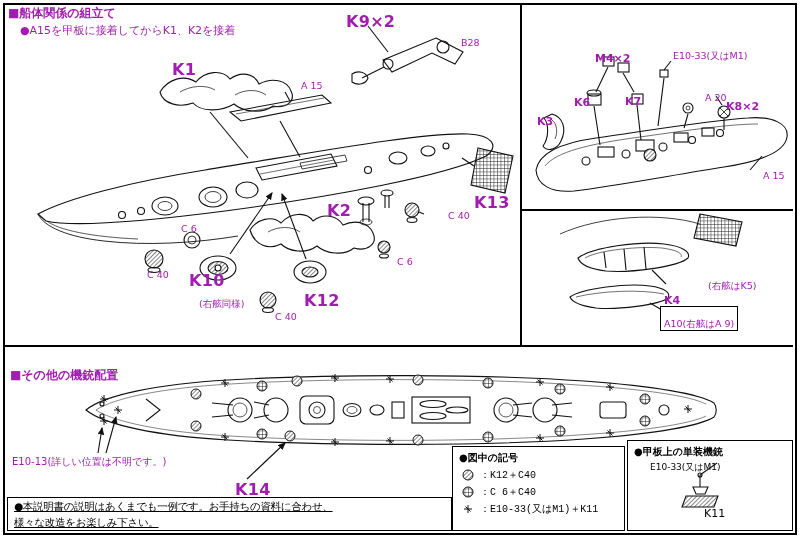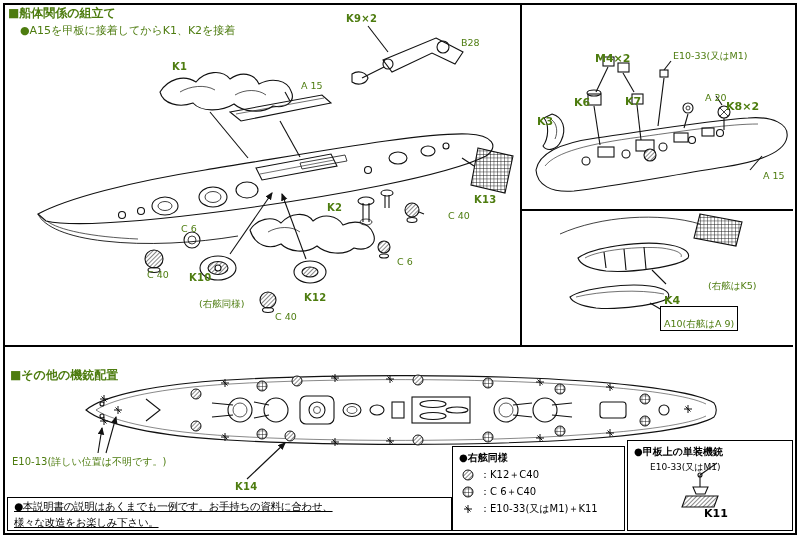--- a/index.html
+++ b/index.html
@@ -2,37 +2,37 @@
 <html><head>
 <meta charset="utf-8">
 <style>
   * { margin:0; padding:0; box-sizing:border-box; }
   html,body { background:#9a9a9a; }
   body { font-family:"DejaVu Sans", sans-serif; }
   #sheet { position:relative; width:800px; height:538px; background:#fff; overflow:hidden; margin:0 auto; }
   #frame { position:absolute; left:3px; top:3px; width:794px; height:532px; border:2px solid #000; z-index:0; }
   .divider { position:absolute; background:#000; z-index:1; }
   #art { position:absolute; left:0; top:0; z-index:2; pointer-events:none; }
-  .lbl { position:absolute; z-index:3; color:#4d7c0f; font-size:10px; line-height:1.1; white-space:nowrap;text-align:right; }
+  .lbl { position:absolute; z-index:3; color:#a21caf; font-size:10px; line-height:1.1; white-space:nowrap;text-align:right; }
   .t  { font-weight:bold; font-size:12px; }
-  .b  { font-weight:bold; font-size:10px; letter-spacing:.3px; }
+  .b  { font-weight:bold; font-size:16px; letter-spacing:.3px; }
   .b2 { font-weight:bold; font-size:11px;margin-top:16px; }
   .sm { font-size:9.5px;padding-left:24px; }
   .boxed-label { border:1px solid #000; padding:12px 3px 1px 3px; background:#fff; }
   .box { position:absolute; border:1.5px solid #000; z-index:3; background:transparent; }
   #legend-box { left:452px; top:446px; width:173px; height:85px; }
   #note-box   { left:7px;  top:497px; width:445px; height:34px;text-decoration:underline; }
   #single-box { left:627px; top:440px; width:166px; height:91px; }
   .leg-title { font-size:10px; margin:4px 0 0 6px; font-weight:bold; }
-  .leg-row { display:flex; align-items:center; gap:5px; margin:3px 0 0 8px; font-size:10px; }
+  .leg-row { display:flex; align-items:center; gap:5px; margin:3px 0 0 8px; font-size:10px;font-family:Liberation Mono, monospace; }
   .leg-row svg { flex:0 0 auto; }
   .note-line { font-size:10.5px; margin:2px 4px 0 6px; letter-spacing:-.3px; }
   .sg-title { font-size:10px; margin:4px 0 0 6px; font-weight:bold; }
   .sg-part  { font-size:9px; margin:2px 0 0 22px; }
-  .sg-k11 { position:absolute; left:76px; top:66px; font-weight:bold; font-size:11px; }
+  .sg-k11 { position:absolute; left:76px; top:66px; font-weight:normal; font-size:11px; }
 </style>
 </head>
 <body>
 
 <div id="sheet">
   <div id="frame"></div>
   <div class="divider" style="left:520px;top:5px;width:2px;height:342px;"></div>
   <div class="divider" style="left:5px;top:345px;width:788px;height:2px;"></div>
   <div class="divider" style="left:520px;top:209px;width:273px;height:2px;"></div>
 
@@ -286,21 +286,21 @@
 
   <span class="lbl b2" style="left:664px;top:279px">K4</span>
   <span class="lbl sm" style="left:684px;top:281px">(右舷はK5)</span>
   <span class="lbl sm boxed-label" style="left:660px;top:306px">A10(右舷はA 9)</span>
 
   <span class="lbl t" style="left:10px;top:369px">■その他の機銃配置</span>
   <span class="lbl" style="left:12px;top:456px;font-size:10px">E10-13(詳しい位置は不明です。)</span>
   <span class="lbl b" style="left:235px;top:481px">K14</span>
 
   <div class="box" id="legend-box">
-    <div class="leg-title">●右舷同様</div>
+    <div class="leg-title">●図中の記号</div>
     <div class="leg-row">
       <svg width="14" height="14">
           <use href="#symA" x="7" y="7"></use>
         </svg>
       <span>：K12＋C40</span>
     </div>
     <div class="leg-row">
       <svg width="14" height="14">
           <use href="#symB" x="7" y="7"></use>
         </svg>

